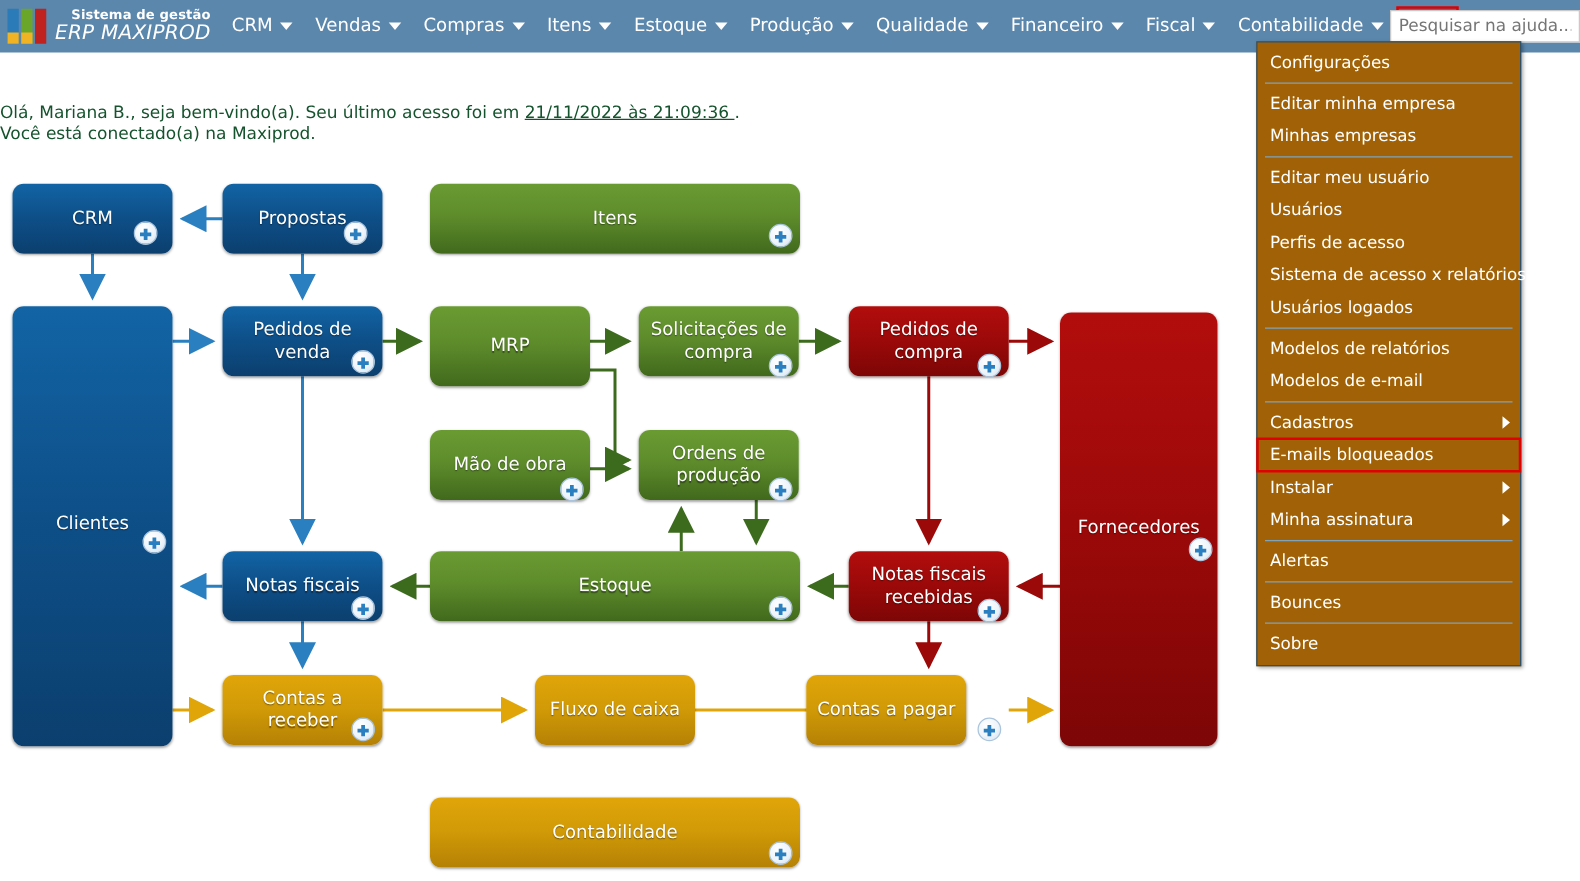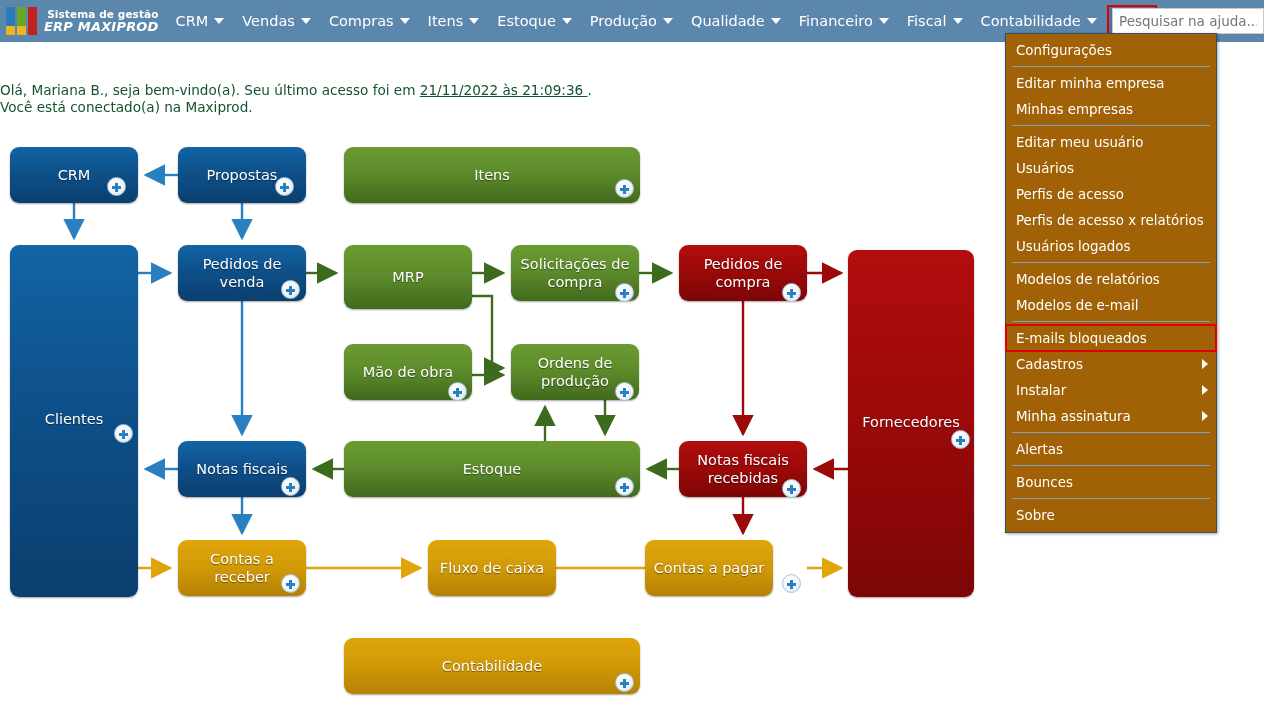--- a/index.html
+++ b/index.html
@@ -30,21 +30,21 @@
   .lb.green { height: 28px; background: #6aa629; }
   .lb.red   { height: 28px; background: #c0231f; }
   .lb.blue::after {
     content:""; position:absolute; left:0; bottom:0; width:9px; height:9px; background:#f0b323;
   }
   .lb.green::after {
     content:""; position:absolute; left:0; bottom:0; width:9px; height:9px; background:#f0b323;
   }
   #logo-text { line-height: 1.05; color: #ffffff; }
   #logo-line1 { font-size: 10.5px; font-weight: bold; letter-spacing: .1px; text-align: right; }
-  #logo-line2 { font-size: 13px; font-weight: bold; font-style: italic; letter-spacing: .2px; text-align: right; }
+  #logo-line2 { font-size: 16px; font-weight: normal; font-style: italic; letter-spacing: .2px; text-align: right; }
 
   .nav-item {
     display: flex; align-items: center; gap: 6px;
     height: 42px; padding: 0 9px;
     color: #ffffff; font-size: 14.5px; white-space: nowrap;
     cursor: default;
   }
   .caret {
     width: 0; height: 0;
     border-left: 5px solid transparent;
@@ -402,41 +402,41 @@
     <div class="menu-row">
       <span>Editar meu usuário</span>
     </div>
     <div class="menu-row">
       <span>Usuários</span>
     </div>
     <div class="menu-row">
       <span>Perfis de acesso</span>
     </div>
     <div class="menu-row">
-      <span>Perfis de acesso x relatórios</span>
+      <span>Sistema de acesso x relatórios</span>
     </div>
     <div class="menu-row">
       <span>Usuários logados</span>
     </div>
     <div class="menu-sep"></div>
     <div class="menu-row">
       <span>Modelos de relatórios</span>
     </div>
     <div class="menu-row">
       <span>Modelos de e-mail</span>
     </div>
     <div class="menu-sep"></div>
+    <div class="menu-row">
+      <span>Cadastros</span>
+      <span class="sub-arrow"></span>
+    </div>
     <div class="menu-row highlight">
       <span>E-mails bloqueados</span>
     </div>
     <div class="menu-row">
-      <span>Cadastros</span>
-      <span class="sub-arrow"></span>
-    </div>
-    <div class="menu-row">
       <span>Instalar</span>
       <span class="sub-arrow"></span>
     </div>
     <div class="menu-row">
       <span>Minha assinatura</span>
       <span class="sub-arrow"></span>
     </div>
     <div class="menu-sep"></div>
     <div class="menu-row">
       <span>Alertas</span>

